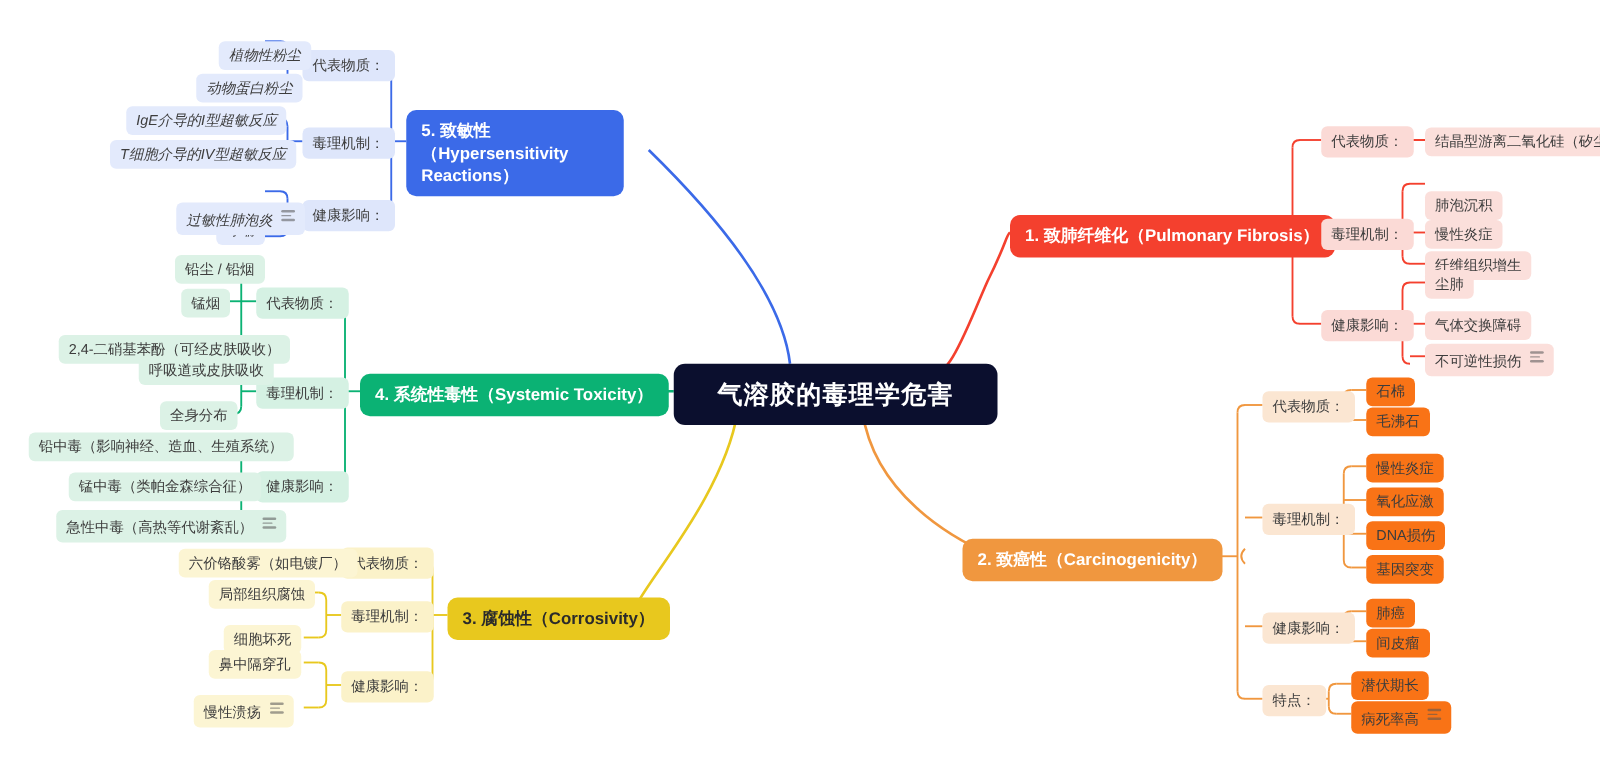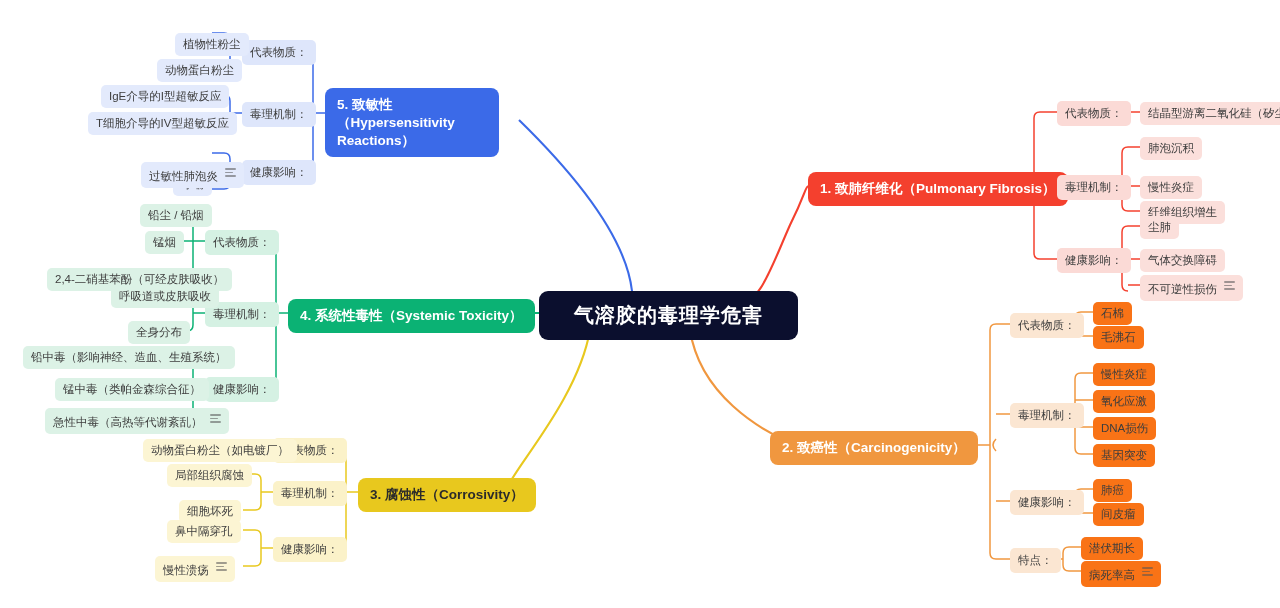--- a/index.html
+++ b/index.html
@@ -35,21 +35,21 @@
   .cat.yellow{background:#fbf2c9;}
   .cat.green {background:#d5f1e3;}
   .cat.blue  {background:#dee6fb;}
 
   
   .leaf{border-radius:5px;font-size:11.5px;padding:4px 8px;color:#3d3d3d;}
   .leaf.red   {background:#fbdfdb;}
   .leaf.orange{background:#f97316;}
   .leaf.yellow{background:#fcf5d3;}
   .leaf.green {background:#dcf2e6;}
-  .leaf.blue  {background:#e3eafc;}
+  .leaf.blue  {background:#e3eafc;font-style:italic;}
 
   .leaf.ra,.cat.ra{text-align:right;}
 
   .memo{display:inline-block;margin-left:7px;vertical-align:1px;opacity:.55;}
   .memo i{display:block;height:1.4px;background:#555;margin:2.2px 0;border-radius:1px;}
   .memo i:nth-child(1){width:11px;}
   .memo i:nth-child(2){width:8px;}
   .memo i:nth-child(3){width:11px;}
 </style>
 </head>
@@ -224,21 +224,21 @@
 
   <div class="node central">气溶胶的毒理学危害</div>
 
   <div class="node b1 red" style="left:808px;top:172px;">1. 致肺纤维化（Pulmonary Fibrosis）</div>
 
   <div class="node cat red" style="left:1057px;top:101px;">代表物质：</div>
   <div class="node cat red" style="left:1057px;top:175px;">毒理机制：</div>
   <div class="node cat red" style="left:1057px;top:248px;">健康影响：</div>
 
   <div class="node leaf red" style="left:1140px;top:102px;">结晶型游离二氧化硅（矽尘）</div>
-  <div class="node leaf red" style="left:1140px;top:137px;">肺泡沉积</div>
+  <div class="node leaf red" style="left:1140px;top:153px;">肺泡沉积</div>
   <div class="node leaf red" style="left:1140px;top:176px;">慢性炎症</div>
   <div class="node leaf red" style="left:1140px;top:201px;">纤维组织增生</div>
   <div class="node leaf red" style="left:1140px;top:216px;">尘肺</div>
   <div class="node leaf red" style="left:1140px;top:249px;">气体交换障碍</div>
   <div class="node leaf red" style="left:1140px;top:275px;"><span>不可逆性损伤</span><span class="memo"><i></i><i></i><i></i></span></div>
 
   <div class="node b1 orange" style="left:770px;top:431px;">2. 致癌性（Carcinogenicity）</div>
 
   <div class="node cat orange" style="left:1010px;top:313px;">代表物质：</div>
   <div class="node cat orange" style="left:1010px;top:403px;">毒理机制：</div>
@@ -258,21 +258,21 @@
 
   <div class="node leaf orange" style="left:1081px;top:537px;">潜伏期长</div>
   <div class="node leaf orange" style="left:1081px;top:561px;"><span>病死率高</span><span class="memo"><i></i><i></i><i></i></span></div>
 
   <div class="node b1 yellow" style="left:358px;top:478px;">3. 腐蚀性（Corrosivity）</div>
 
   <div class="node cat yellow ra" style="left:273px;top:438px;">代表物质：</div>
   <div class="node cat yellow ra" style="left:273px;top:481px;">毒理机制：</div>
   <div class="node cat yellow ra" style="left:273px;top:537px;">健康影响：</div>
 
-  <div class="node leaf yellow ra" style="left:143px;top:439px;">动物蛋白粉尘（如电镀厂）</div>
+  <div class="node leaf yellow ra" style="left:143px;top:439px;">六价铬酸雾（如电镀厂）</div>
   <div class="node leaf yellow ra" style="left:167px;top:464px;">局部组织腐蚀</div>
   <div class="node leaf yellow ra" style="left:179px;top:500px;">细胞坏死</div>
   <div class="node leaf yellow ra" style="left:167px;top:520px;">鼻中隔穿孔</div>
   <div class="node leaf yellow ra" style="left:155px;top:556px;"><span>慢性溃疡</span><span class="memo"><i></i><i></i><i></i></span></div>
 
   <div class="node b1 green" style="left:288px;top:299px;">4. 系统性毒性（Systemic Toxicity）</div>
 
   <div class="node cat green ra" style="left:205px;top:230px;">代表物质：</div>
   <div class="node cat green ra" style="left:205px;top:302px;">毒理机制：</div>
   <div class="node cat green ra" style="left:205px;top:377px;">健康影响：</div>

